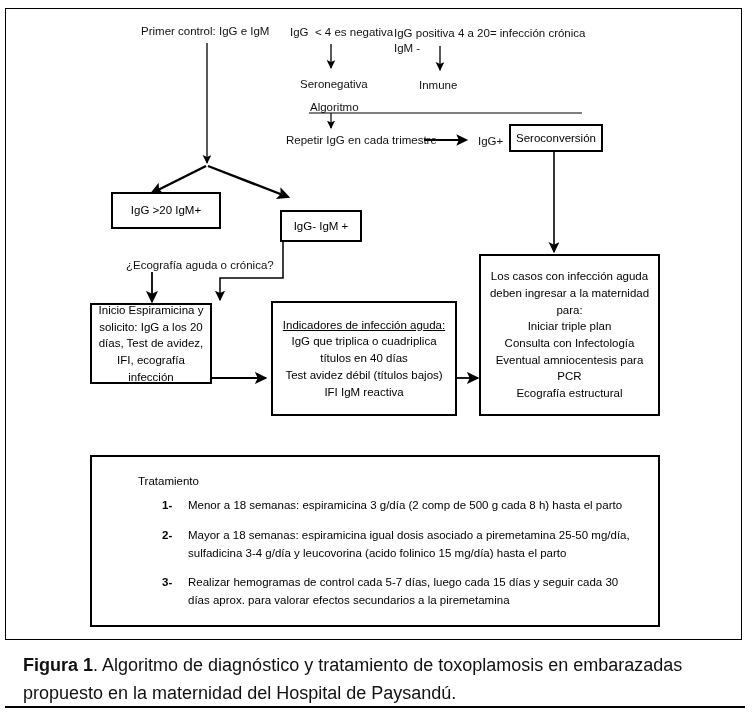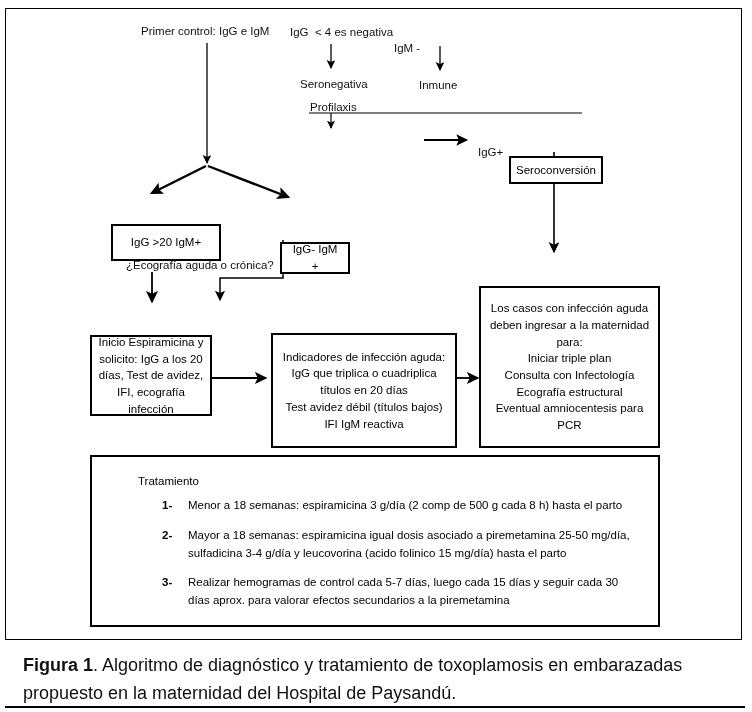--- a/index.html
+++ b/index.html
@@ -47,25 +47,25 @@
     box-sizing: border-box;
     border: 2.5px solid #000;
     background: #fff;
     display: flex;
     align-items: center;
     justify-content: center;
     text-align: center;
     font-size: 11.5px;
     line-height: 1.45;
     padding: 4px 6px;
-    margin-top: 32px;
   }
   .box-lines { width: 100%; }
   .box-lines .ln { display: block; }
   .box-lines .ln.underline {
+    text-decoration: underline;
   }
 
   
   #treatment-box {
     position: absolute;
     left: 90px;
     top: 455px;
     width: 570px;
     height: 172px;
     border: 2.5px solid #000;
@@ -164,74 +164,76 @@
 
     <line x1="212" y1="378" x2="266" y2="378" stroke="#000" stroke-width="1.8" marker-end="url(#ah-thin)"></line>
 
     <line x1="456" y1="378" x2="478" y2="378" stroke="#000" stroke-width="1.8" marker-end="url(#ah-thin)"></line>
   </svg>
 
   <div class="txt" style="left:141px; top:24px;">Primer control: IgG e IgM</div>
 
   <div class="txt" style="left:290px; top:25px;">IgG  &lt; 4 es negativa</div>
 
+  <div class="txt" style="left:394px; top:26px;">IgG positiva 4 a 20= infección crónica</div>
   <div class="txt" style="left:394px; top:41px;text-align:center;">IgM -</div>
 
   <div class="txt" style="left:300px; top:77px;">Seronegativa</div>
 
   <div class="txt" style="left:419px; top:78px;">Inmune</div>
 
-  <div class="txt" style="left:310px; top:100px;">Profilaxis</div>
-
-
-  <div class="txt" style="left:478px; top:145px;">IgG+</div>
+  <div class="txt" style="left:310px; top:100px;">Algoritmo</div>
+
+  <div class="txt" style="left:286px; top:133px;">Repetir IgG en cada trimestre</div>
+
+  <div class="txt" style="left:478px; top:134px;">IgG+</div>
 
   <div class="txt" style="left:126px; top:258px;">¿Ecografía aguda o crónica?</div>
 
   <div class="box" style="left:509px; top:124px; width:94px; height:28px;">
     <span>Seroconversión</span>
   </div>
 
   <div class="box" style="left:111px; top:192px; width:110px; height:37px;">
     <span>IgG &gt;20 IgM+</span>
   </div>
 
-  <div class="box" style="left:280px; top:210px; width:70px; height:32px;">
+  <div class="box" style="left:280px; top:210px; width:82px; height:32px;">
     <span>IgG- IgM +</span>
   </div>
 
   <div class="box" style="left:90px; top:303px; width:122px; height:81px;">
     <span class="box-lines">
       <span class="ln">Inicio Espiramicina y</span>
       <span class="ln">solicito: IgG  a los 20</span>
       <span class="ln">días, Test de avidez,</span>
       <span class="ln">IFI, ecografía</span>
       <span class="ln">infección</span>
     </span>
   </div>
 
   <div class="box" style="left:271px; top:301px; width:186px; height:115px;">
     <span class="box-lines">
       <span class="ln underline">Indicadores de infección aguda:</span>
       <span class="ln">IgG que triplica o cuadriplica</span>
-      <span class="ln">títulos en 20 días</span>
+      <span class="ln">títulos en 40 días</span>
       <span class="ln">Test avidez débil (títulos bajos)</span>
       <span class="ln">IFI IgM reactiva</span>
     </span>
   </div>
 
   <div class="box" style="left:479px; top:254px; width:181px; height:162px;">
     <span class="box-lines">
       <span class="ln">Los casos con infección aguda</span>
       <span class="ln">deben ingresar a la maternidad</span>
       <span class="ln">para:</span>
       <span class="ln">Iniciar triple plan</span>
       <span class="ln">Consulta con Infectología</span>
+      <span class="ln">Eventual amniocentesis para PCR</span>
       <span class="ln">Ecografía estructural</span>
-      <span class="ln">Eventual amniocentesis para PCR</span>
     </span>
   </div>
 
   <div id="treatment-box">
     <div id="treatment-title">Tratamiento</div>
 
     <div class="tr-item">
       <span class="tr-num">1-</span>
       <span class="tr-text">Menor a 18 semanas: espiramicina 3 g/día (2 comp de 500 g cada 8 h) hasta el parto</span>
     </div>

